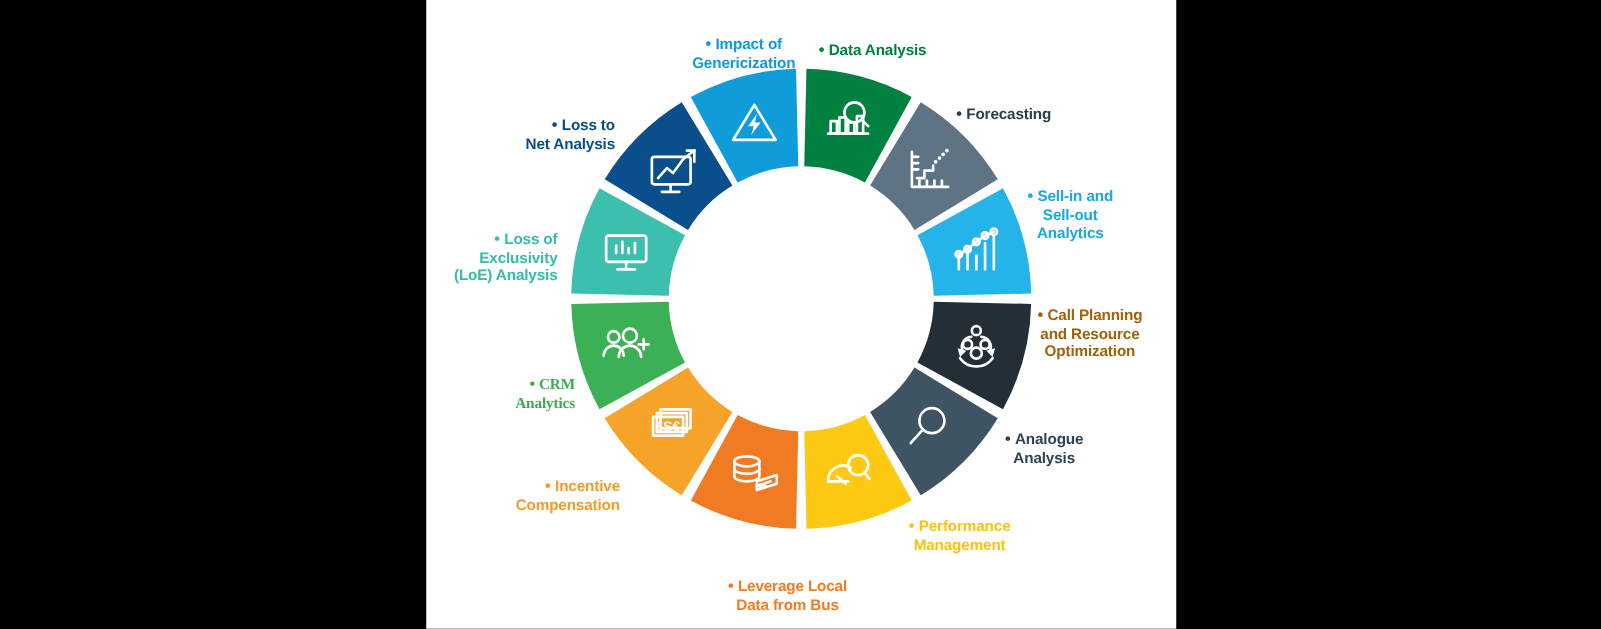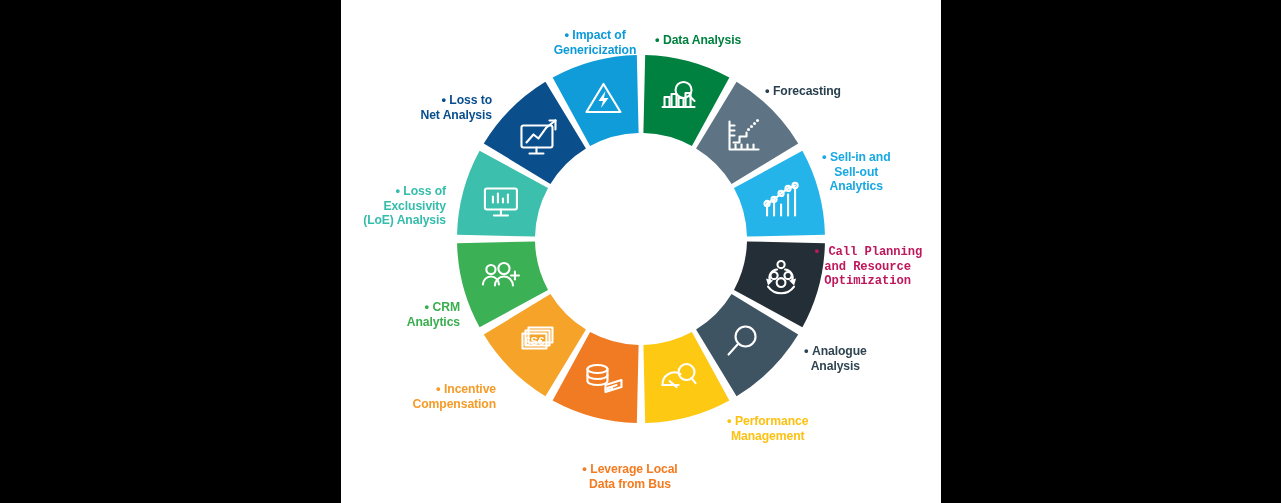--- a/index.html
+++ b/index.html
@@ -240,42 +240,42 @@
           <div><span class="bullet">• </span><span>Data Analysis</span></div>
         </div>
         <div class="seg-label lbl-r" style="color: rgb(41, 64, 79); left: 424px; top: 84px;">
           <div><span class="bullet">• </span><span>Forecasting</span></div>
         </div>
         <div class="seg-label lbl-r" style="color: rgb(24, 168, 227); left: 481px; top: 150px;">
           <div><span class="bullet">• </span><span>Sell-in and</span></div>
           <div><span>Sell-out</span></div>
           <div><span>Analytics</span></div>
         </div>
-        <div class="seg-label lbl-r" style="color: #be185d; left: 472px; top: 245px; font-family: Liberation Mono, monospace;">
+        <div class="seg-label lbl-r" style="color: #a16207; left: 489px; top: 245px;">
           <div><span class="bullet">• </span><span>Call Planning</span></div>
           <div><span>and Resource</span></div>
           <div><span>Optimization</span></div>
         </div>
         <div class="seg-label lbl-r" style="color: rgb(47, 68, 82); left: 463px; top: 344px;">
           <div><span class="bullet">• </span><span>Analogue</span></div>
           <div><span>Analysis</span></div>
         </div>
         <div class="seg-label lbl-r" style="color: rgb(252, 193, 17); left: 386px; top: 414px;">
           <div><span class="bullet">• </span><span>Performance</span></div>
           <div><span>Management</span></div>
         </div>
         <div class="seg-label lbl-c" style="color: rgb(244, 123, 32); left: 289px; transform: translateX(-50%); top: 438px; margin-top: 24px;">
           <div><span class="bullet">• </span><span>Leverage Local</span></div>
           <div><span>Data from Bus</span></div>
         </div>
         <div class="seg-label lbl-l" style="color: rgb(245, 155, 40); right: 445px; top: 382px;">
           <div><span class="bullet">• </span><span>Incentive</span></div>
           <div><span>Compensation</span></div>
         </div>
-        <div class="seg-label lbl-l" style="color: rgb(58, 174, 78); right: 481px; top: 300px;">
+        <div class="seg-label lbl-l" style="color: rgb(58, 174, 78); right: 481px; top: 300px; font-family: Liberation Serif, serif;">
           <div><span class="bullet">• </span><span>CRM</span></div>
           <div><span>Analytics</span></div>
         </div>
         <div class="seg-label lbl-l" style="color: rgb(53, 188, 171); right: 495px; top: 184px;">
           <div><span class="bullet">• </span><span>Loss of</span></div>
           <div><span>Exclusivity</span></div>
           <div><span>(LoE) Analysis</span></div>
         </div>
         <div class="seg-label lbl-l" style="color: rgb(8, 78, 140); right: 449px; top: 93px;">
           <div><span class="bullet">• </span><span>Loss to</span></div>

